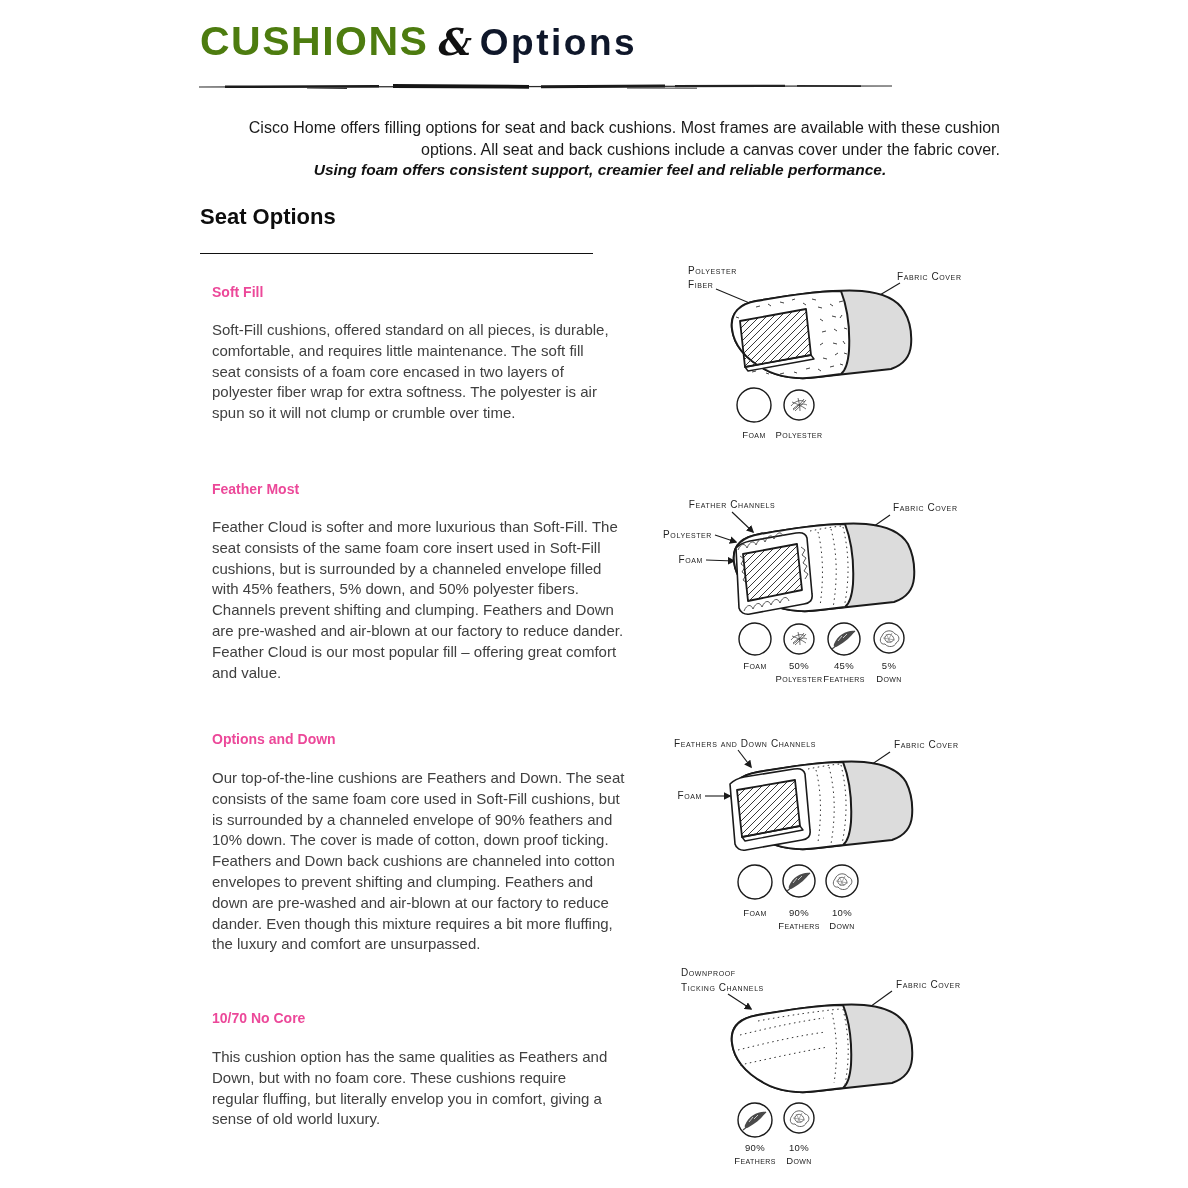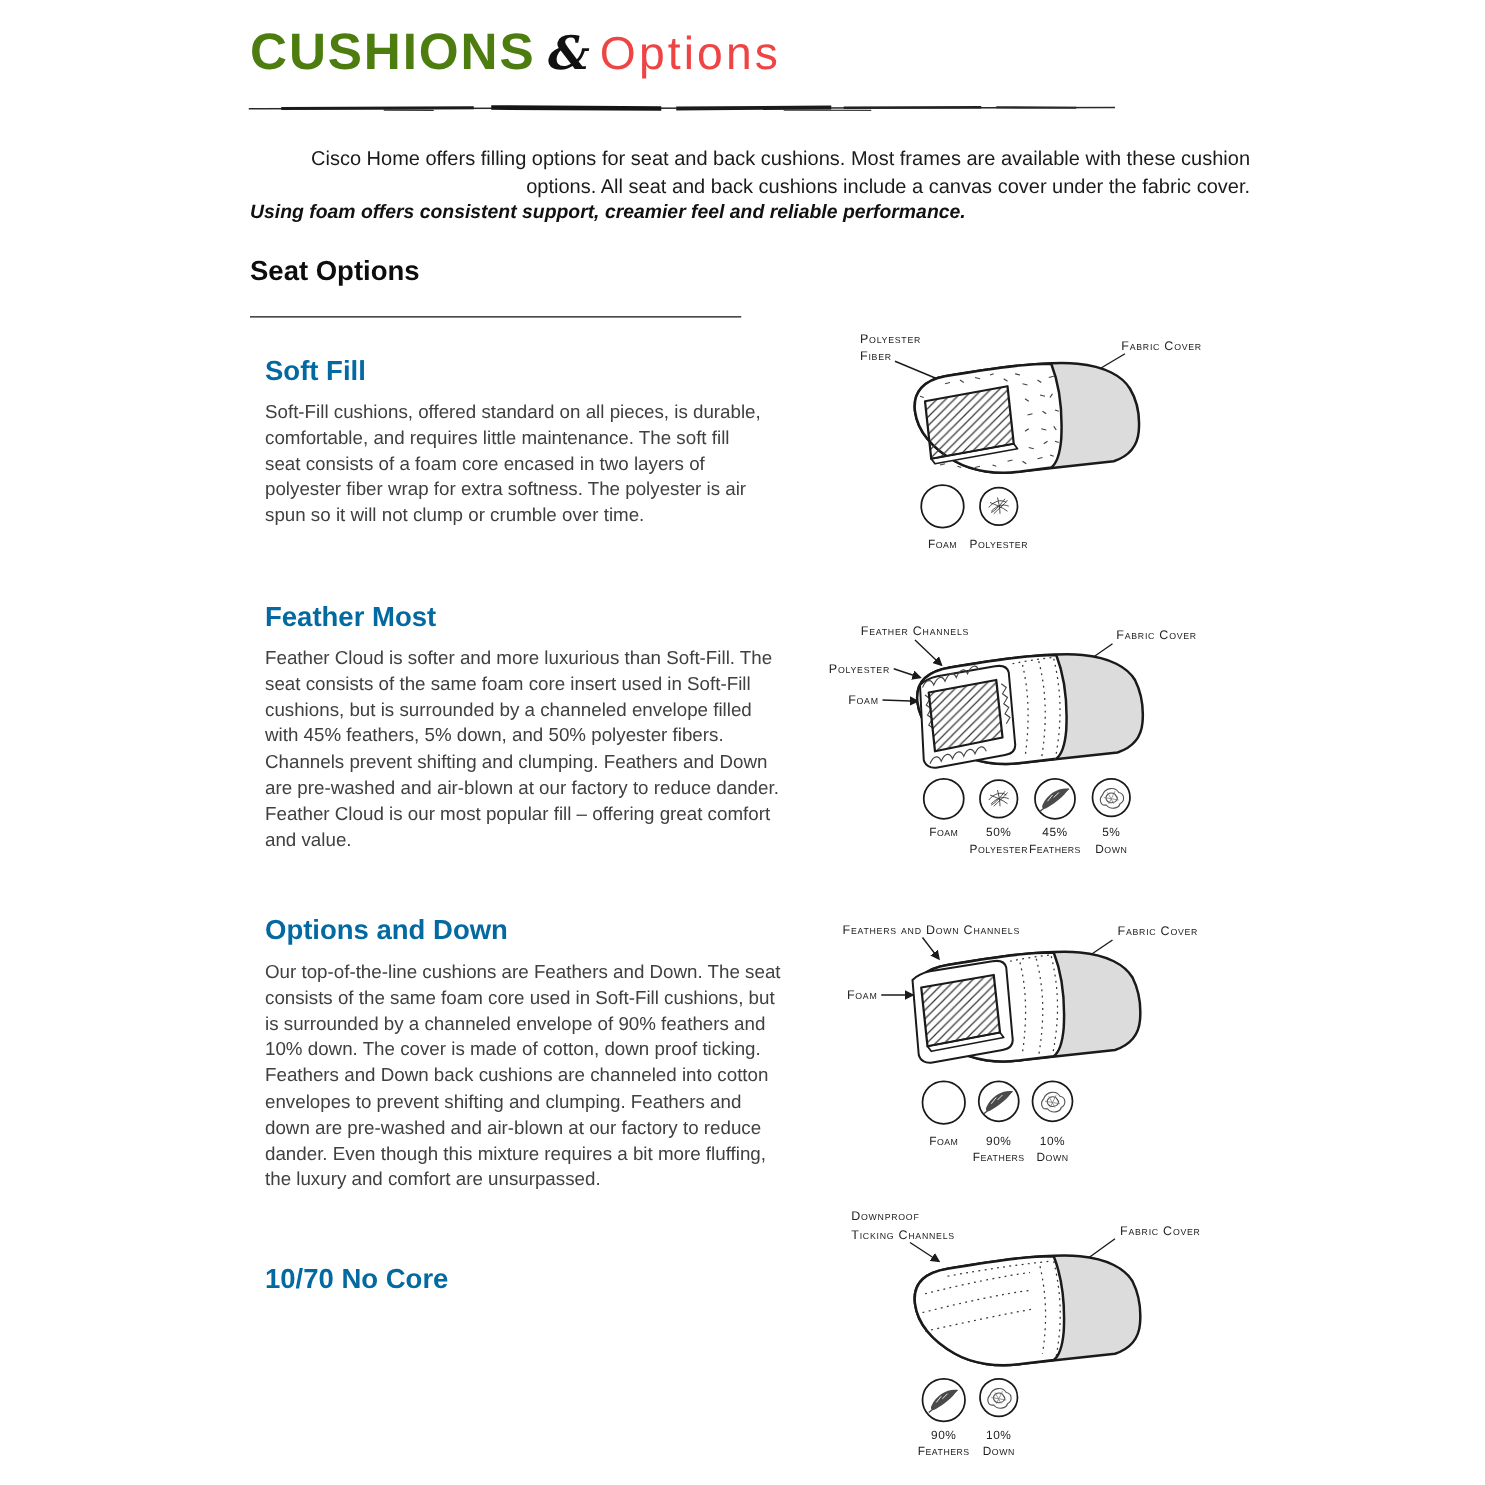--- a/index.html
+++ b/index.html
@@ -3,33 +3,33 @@
 <meta charset="utf-8">
 <style>
   html,body{margin:0;padding:0;background:#fff;}
   .page{position:relative;width:1188px;height:1188px;background:#ffffff;overflow:hidden;
         font-family:"Liberation Sans",sans-serif;color:#1b1b1b;}
 
   
   .title{position:absolute;left:200px;top:18px;margin:0;white-space:nowrap;}
   .t-bold{font-weight:700;font-size:41px;letter-spacing:1.5px;color:#4d7c0f;}
   .t-amp{font-family:"DejaVu Serif",serif;font-style:italic;font-size:37px;color:#111;margin:0 8px 0 10px;}
-  .t-light{font-size:37px;font-weight:400;letter-spacing:2.5px;color:#ef4444;margin-top:38px;}
+  .t-light{font-size:37px;font-weight:700;letter-spacing:2.5px;color:#0f172a;margin-top:38px;}
   .rough-line{position:absolute;left:197px;top:80px;}
 
   
   .intro{position:absolute;left:200px;top:117px;width:800px;margin:0;
          font-size:16px;line-height:21.5px;color:#1b1b1b;text-align:right;}
   .intro-em{position:absolute;left:200px;top:161px;width:800px;margin:0;
-         font-size:15.5px;font-weight:700;font-style:italic;color:#111;}
+         font-size:15.5px;font-weight:700;font-style:italic;color:#111;text-align:center;}
 
   .seat-heading{position:absolute;left:200px;top:204px;margin:0;font-size:22px;font-weight:700;color:#0d0d0d;}
   .rule{position:absolute;left:200px;top:253px;width:393px;border-top:1.6px solid #111;height:0;}
 
-  .sec-heading{position:absolute;margin:0;font-size:22px;font-weight:700;color:#0369a1;}
+  .sec-heading{position:absolute;margin:0;font-size:14px;font-weight:700;color:#ec4899;}
   .sec-body{position:absolute;margin:0;font-size:15px;line-height:20.8px;color:#404040;}
 
   .fig{position:absolute;}
 
   
   .co{font-family:"Liberation Sans",sans-serif;font-size:10px;letter-spacing:.6px;
       font-variant:small-caps;fill:#222;}
   .kl{font-family:"Liberation Sans",sans-serif;font-size:9.5px;letter-spacing:.4px;
       font-variant:small-caps;fill:#222;text-anchor:middle;}
   .arrowln{stroke:#1a1a1a;stroke-width:1.1;fill:none;}
@@ -71,20 +71,21 @@
   <h3 class="sec-heading" style="left:212px;top:284px;">Soft Fill</h3>
   <p class="sec-body" style="left:212px;top:320px;width:398px;">Soft-Fill cushions, offered standard on all pieces, is durable, comfortable, and requires little maintenance. The soft fill seat consists of a foam core encased in two layers of polyester fiber wrap for extra softness. The polyester is air spun so it will not clump or crumble over time.</p>
 
   <h3 class="sec-heading" style="left:212px;top:481px;">Feather Most</h3>
   <p class="sec-body" style="left:212px;top:517px;width:414px;">Feather Cloud is softer and more luxurious than Soft-Fill.  The seat consists of the same foam core insert used in Soft-Fill cushions, but is surrounded by a channeled envelope filled with 45% feathers, 5% down, and 50% polyester fibers. Channels prevent shifting and clumping. Feathers and Down are pre-washed and air-blown at our factory to reduce dander. Feather Cloud is our most popular fill – offering great comfort and value.</p>
 
   <h3 class="sec-heading" style="left:212px;top:731px;">Options and Down</h3>
   <p class="sec-body" style="left:212px;top:768px;width:420px;">Our top-of-the-line cushions are Feathers and Down. The seat consists of the same foam core used in Soft-Fill cushions, but is surrounded by a channeled envelope of 90% feathers and 10% down. The cover is made of cotton, down proof ticking. Feathers and Down back cushions are channeled into cotton envelopes to prevent shifting and clumping. Feathers and down are pre-washed and air-blown at our factory to reduce dander. Even though this mixture requires a bit more fluffing, the luxury and comfort are unsurpassed.</p>
 
   <h3 class="sec-heading" style="left:212px;top:1010px;">10/70 No Core</h3>
+  <p class="sec-body" style="left:212px;top:1047px;width:402px;">This cushion option has the same qualities as Feathers and Down, but with no foam core.  These cushions require regular fluffing, but literally envelop you in comfort, giving a sense of old world luxury.</p>
 
   <svg class="fig" style="left:660px;top:255px;" width="330" height="200" viewBox="0 0 330 200">
     <defs>
       <marker id="arr-a" viewBox="0 0 10 10" refX="8" refY="5" markerWidth="7" markerHeight="7" orient="auto-start-reverse">
         <path d="M0,0 L10,5 L0,10 Z" fill="#1a1a1a"></path>
       </marker>
       <pattern id="hatch-a" width="7" height="7" patternUnits="userSpaceOnUse">
         <path d="M-2,2 l4,-4 M0,7 l7,-7 M5,9 l4,-4" stroke="#3a3a3a" stroke-width="1"></path>
       </pattern>
     </defs>

